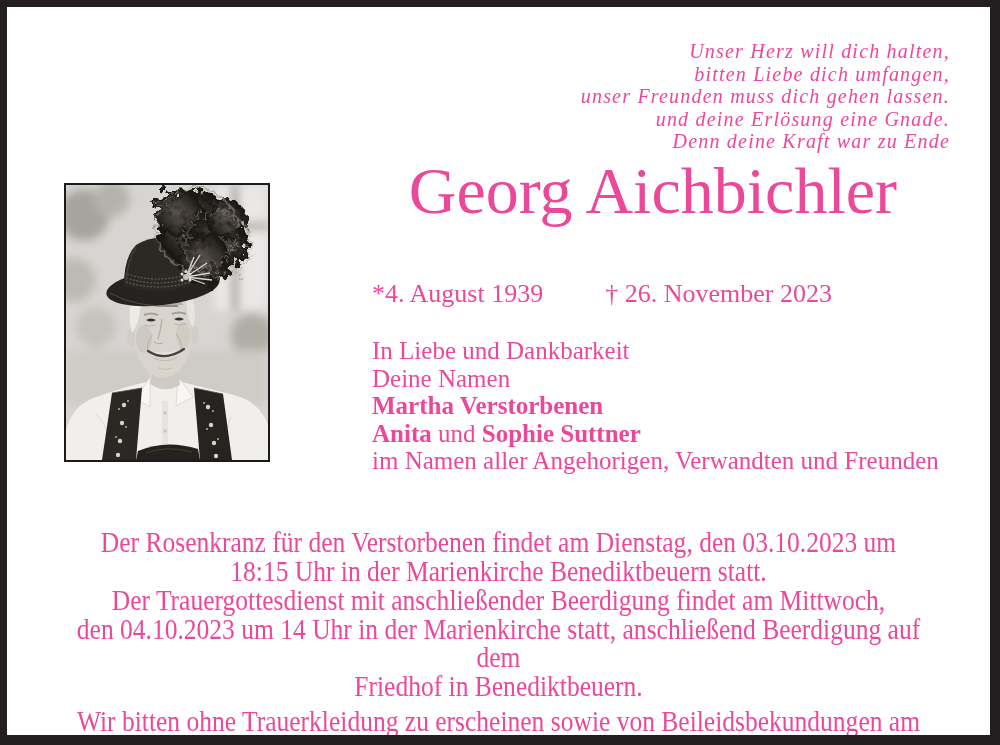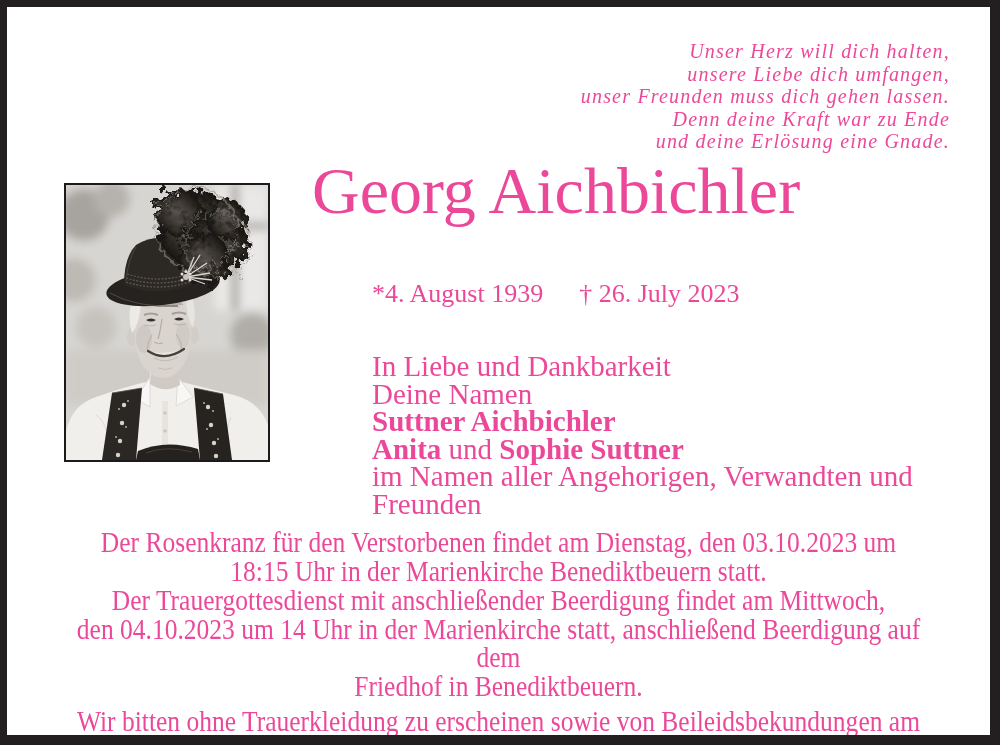--- a/index.html
+++ b/index.html
@@ -7,60 +7,60 @@
     position:relative;width:1000px;height:745px;box-sizing:border-box;
     border-style:solid;border-color:#231f20;border-width:7px 10px 10px 7px;
     background:#ffffff;color:#ec4899;overflow:hidden;
     font-family:"Liberation Serif","DejaVu Serif",serif;
   }
   .poem{
     position:absolute;top:33px;right:40px;text-align:right;
     font-style:italic;font-size:20px;line-height:22.5px;letter-spacing:0.06em;
   }
   .title{
-    position:absolute;top:146px;left:305px;width:585px;text-align:left;
+    position:absolute;top:146px;left:305px;width:585px;text-align:right;
     font-size:66px;line-height:76px;font-weight:400;white-space:nowrap;
   }
   .dates{
-    position:absolute;top:272px;left:365px;display:flex;gap:36px;font-size:26px;line-height:30px;
+    position:absolute;top:272px;left:365px;display:flex;gap:62px;font-size:26px;line-height:30px;
   }
   .photo{
     position:absolute;left:57px;top:176px;width:202px;height:275px;
     border:2px solid #1c1a1a;background:#d7d5d2;
   }
   .photo svg{display:block;}
   .family{
-    position:absolute;left:365px;top:346px;font-size:29px;line-height:27.5px;
+    position:absolute;left:365px;top:330px;font-size:25px;line-height:27.5px;
   }
   .family .b{font-weight:700;}
   .announcements{
     position:absolute;left:0;right:0;top:521px;text-align:center;
     font-size:29px;line-height:28.5px;transform:scaleX(0.88);transform-origin:50% 0;
   }
   .announcement{margin:0 0 1px 0;}
   .announcement:last-child{margin-top:7px;}
 </style>
 </head>
 <body>
 
 <div class="page">
 
   <div class="poem">
       <div class="poem-line">Unser Herz will dich halten,</div>
-      <div class="poem-line">unsere Liebe dich umfangen,</div>
+      <div class="poem-line">bitten Liebe dich umfangen,</div>
       <div class="poem-line">unser Freunden muss dich gehen lassen.</div>
+      <div class="poem-line">und deine Erlösung eine Gnade.</div>
       <div class="poem-line">Denn deine Kraft war zu Ende</div>
-      <div class="poem-line">und deine Erlösung eine Gnade.</div>
     </div>
 
   <h1 class="title" style="margin:0;">Georg Aichbichler</h1>
 
   <div class="dates">
     <span>*4. August 1939</span>
-    <span>† 26. July 2023</span>
+    <span>† 26. November 2023</span>
   </div>
 
   <div class="photo">
     <svg viewBox="0 0 202 275" width="202" height="275">
       <defs>
         <filter id="bgblur" x="-20%" y="-20%" width="140%" height="140%">
             <feGaussianBlur stdDeviation="5"></feGaussianBlur>
           </filter>
         <filter id="fuzz" x="-40%" y="-40%" width="180%" height="180%">
           <feTurbulence type="fractalNoise" baseFrequency="0.14" numOctaves="3" seed="7" result="n"></feTurbulence>
@@ -202,21 +202,21 @@
         <circle cx="116" cy="95" r="1.5"></circle>
           <circle cx="124" cy="95" r="1.5"></circle>
           <circle cx="120" cy="86.5" r="1.5"></circle>
       </g>
     </svg>
   </div>
 
   <div class="family">
       <div class="family-line"><span>In Liebe und Dankbarkeit</span></div>
       <div class="family-line"><span>Deine Namen</span></div>
-      <div class="family-line"><span class="b">Suttner Aichbichler</span></div>
+      <div class="family-line"><span class="b">Martha Verstorbenen</span></div>
       <div class="family-line"><span class="b">Anita</span><span> und </span><span class="b">Sophie Suttner</span></div>
       <div class="family-line"><span>im Namen aller Angehorigen, Verwandten und Freunden</span></div>
     </div>
 
   <div class="announcements">
       <div class="announcement">
         <div class="announcement-line">Der Rosenkranz für den Verstorbenen findet am Dienstag, den 03.10.2023 um</div>
         <div class="announcement-line">18:15 Uhr in der Marienkirche Benediktbeuern statt.</div>
       </div>
       <div class="announcement">

